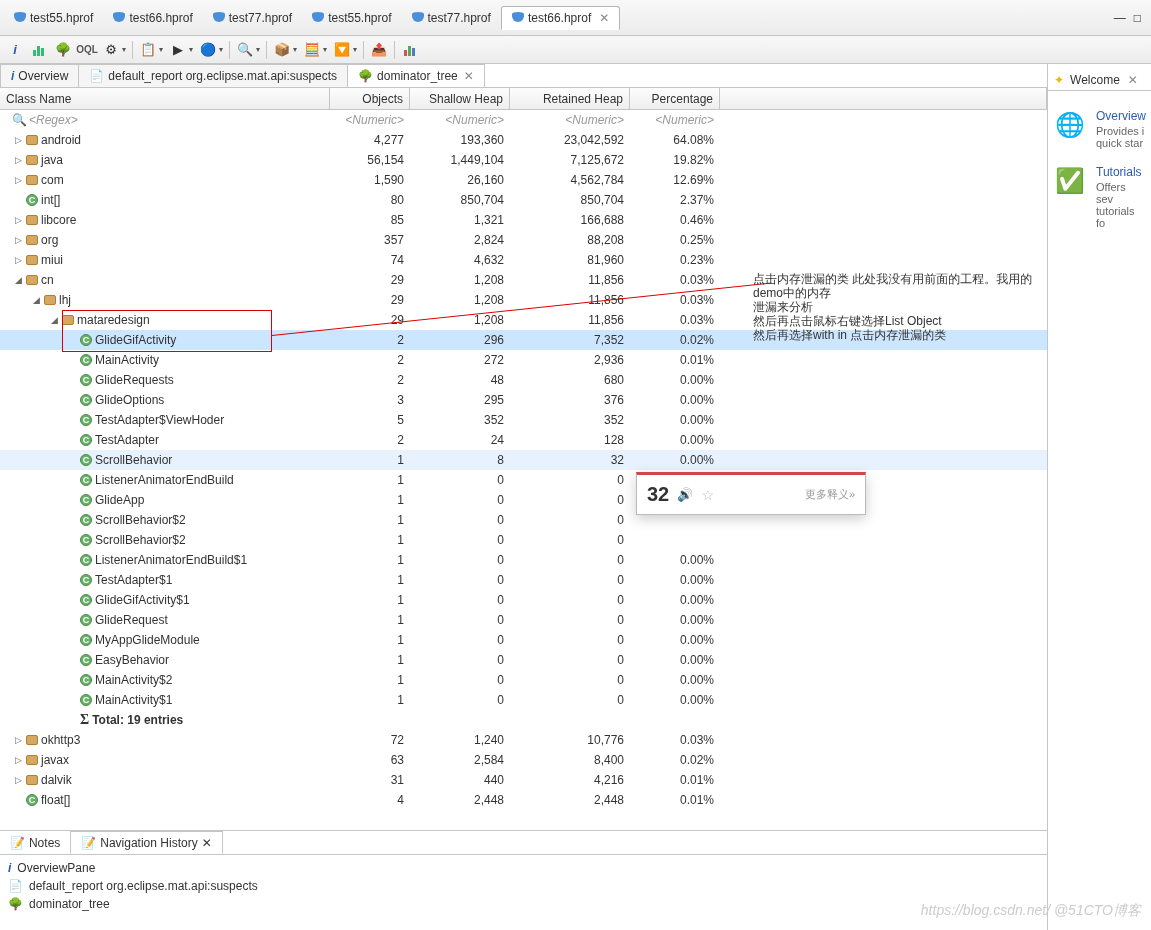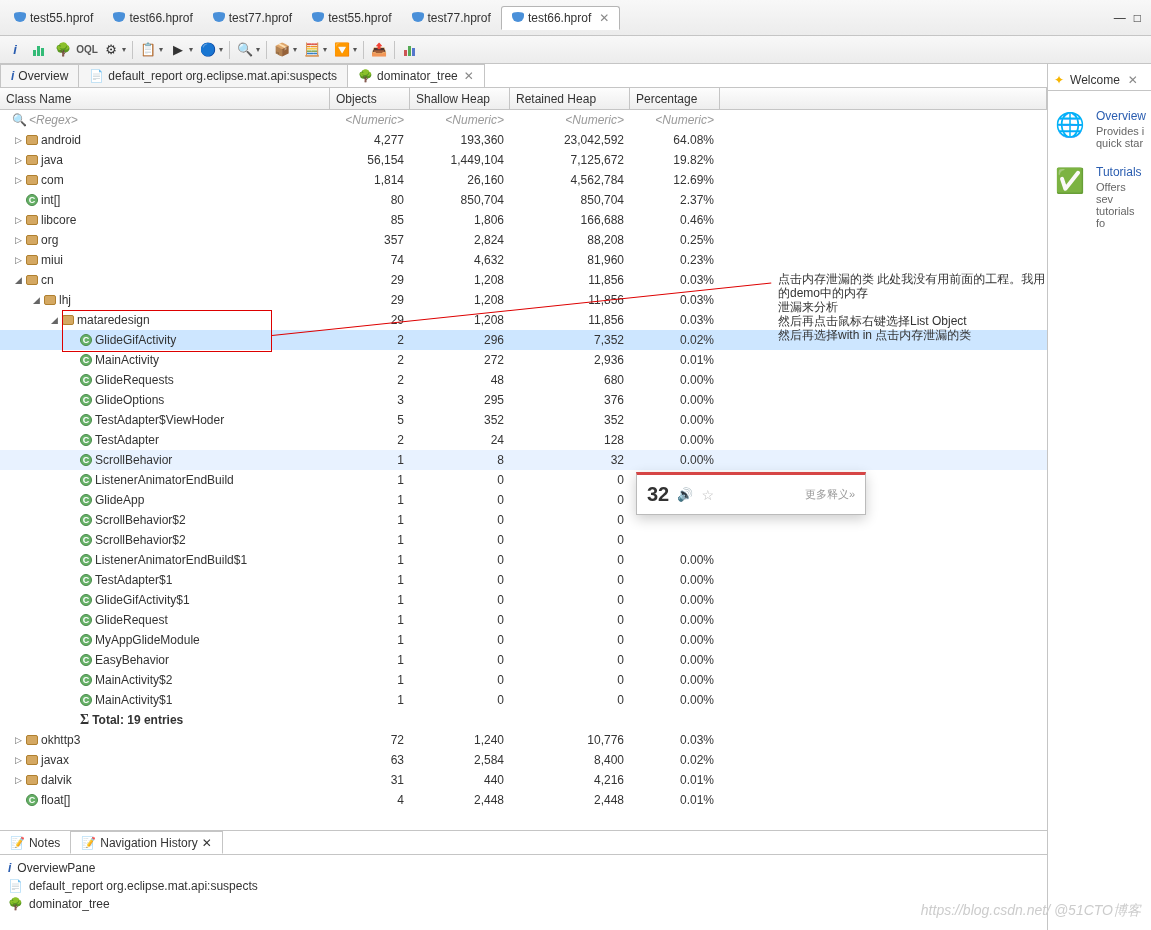--- a/index.html
+++ b/index.html
@@ -19,21 +19,21 @@
 .sub-tabs{display:flex;height:24px;border-bottom:1px solid #c5c5c5;background:#fff}
 .sub-tab{display:flex;align-items:center;gap:4px;padding:3px 10px;border:1px solid #c5c5c5;border-bottom:none;margin-right:-1px;background:#f5f5f5;cursor:pointer}
 .sub-tab.active{background:#fff}
 .sub-tab .x{color:#888;margin-left:2px}
 .main{display:flex;height:calc(100% - 26px - 28px)}
 .left{width:1048px;display:flex;flex-direction:column;border-right:1px solid #c5c5c5}
 .right{flex:1;background:#fff;padding:6px 0 0 0;min-width:0}
 .grid-wrap{flex:1;overflow:hidden;position:relative}
 .grid-hdr{display:flex;height:22px;background:linear-gradient(#fdfdfd,#eee);border-bottom:1px solid #c5c5c5}
 .gh{border-right:1px solid #c5c5c5;padding:3px 6px;display:flex;align-items:center}
-.gh.r{justify-content:flex-start}
+.gh.r{justify-content:flex-end}
 .c0{width:330px}
 .c1{width:80px}
 .c2{width:100px}
 .c3{width:120px}
 .c4{width:90px}
 .grid-body{overflow-y:scroll;height:700px}
 .row{display:flex;height:20px;align-items:center}
 .row.sel{background:#cde6ff}
 .row.hl{background:#e8f2ff}
 .cell{padding:0 6px;overflow:hidden;white-space:nowrap}
@@ -221,21 +221,21 @@
     <div class="cell c2 r">1,449,104</div>
     <div class="cell c3 r">7,125,672</div>
     <div class="cell c4 r">19.82%</div>
           </div>
           <div class="row  ">
     <div class="name-cell c0" style="padding-left:14px">
       <span class="tri">▷</span>
       <span class="pkg-ic pkg"></span>
       <span>com</span>
     </div>
-    <div class="cell c1 r">1,814</div>
+    <div class="cell c1 r">1,590</div>
     <div class="cell c2 r">26,160</div>
     <div class="cell c3 r">4,562,784</div>
     <div class="cell c4 r">12.69%</div>
           </div>
           <div class="row  ">
     <div class="name-cell c0" style="padding-left:14px">
       <span class="tri"></span>
       <span class="pkg-ic cls">C</span>
       <span>int[]</span>
     </div>
@@ -244,21 +244,21 @@
     <div class="cell c3 r">850,704</div>
     <div class="cell c4 r">2.37%</div>
           </div>
           <div class="row  ">
     <div class="name-cell c0" style="padding-left:14px">
       <span class="tri">▷</span>
       <span class="pkg-ic pkg"></span>
       <span>libcore</span>
     </div>
     <div class="cell c1 r">85</div>
-    <div class="cell c2 r">1,806</div>
+    <div class="cell c2 r">1,321</div>
     <div class="cell c3 r">166,688</div>
     <div class="cell c4 r">0.46%</div>
           </div>
           <div class="row  ">
     <div class="name-cell c0" style="padding-left:14px">
       <span class="tri">▷</span>
       <span class="pkg-ic pkg"></span>
       <span>org</span>
     </div>
     <div class="cell c1 r">357</div>
@@ -571,21 +571,21 @@
     </div>
     <div class="cell c1 r">4</div>
     <div class="cell c2 r">2,448</div>
     <div class="cell c3 r">2,448</div>
     <div class="cell c4 r">0.01%</div>
           </div>
         </div>
 
       <div class="red-box" style="left:62px;top:222px;width:210px;height:42px"></div>
       <div class="arrow-line" style="left:272px;top:247px;width:502px;transform-origin:left;transform:rotate(-6deg)"></div>
-      <div class="red-text" style="left:778px;top:184px">
+      <div class="red-text" style="left:753px;top:184px">
         <div>点击内存泄漏的类 此处我没有用前面的工程。我用的demo中的内存</div>
         <div>泄漏来分析</div>
         <div>然后再点击鼠标右键选择List Object</div>
         <div>然后再选择with in 点击内存泄漏的类</div>
       </div>
 
       <div class="popup popup-top" style="left:636px;top:384px">
         <div class="popup-hdr">
           <span class="num">32</span>
           <span class="snd-ic">🔊</span>

